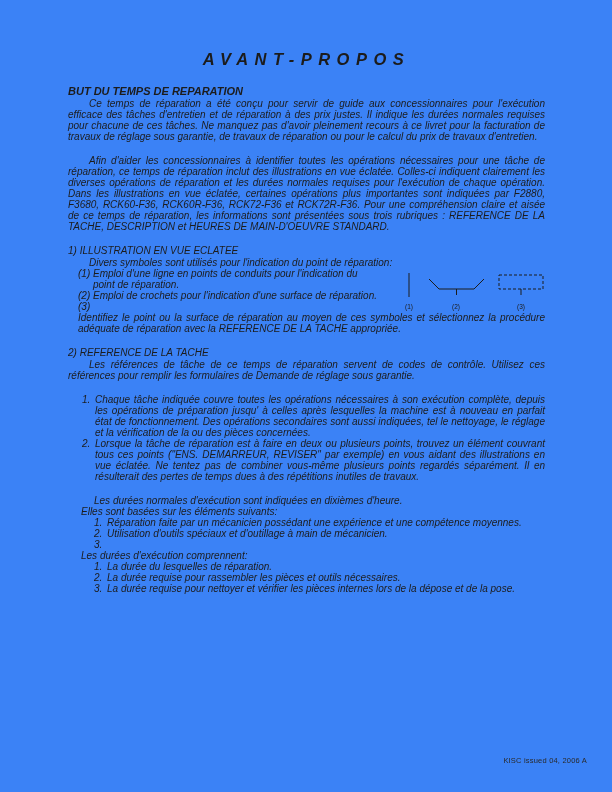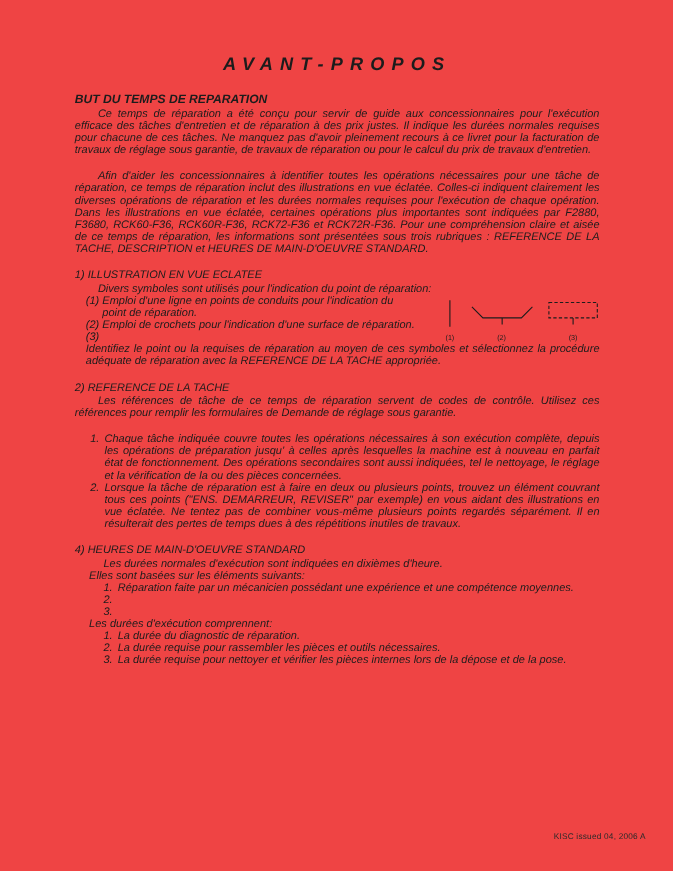--- a/index.html
+++ b/index.html
@@ -5,21 +5,21 @@
   html,body { margin:0; padding:0; }
   body {
     width:612px; height:792px;
     background:#ffffff;
     font-family:"Liberation Sans", sans-serif;
     position:relative;
     overflow:hidden;
   }
   .page {
     position:absolute; inset:0;
-    background:#ef4444;
+    background:#3b82f6;
     color:#1c1c1c;
   }
   .content {
     position:absolute;
     left:68px; top:50px;
     width:477px;
     font-style:italic;
   }
   .doc-title {
     text-align:center;
@@ -160,60 +160,60 @@
             <text class="fig-label" x="56" y="39" text-anchor="middle">(2)</text>
           </g>
           <g>
             <rect x="99" y="5" width="44" height="14" fill="none" stroke="#1c1c1c" stroke-width="1" stroke-dasharray="3,2"></rect>
             <line x1="121" y1="19" x2="121" y2="25" stroke="#1c1c1c" stroke-width="1"></line>
             <text class="fig-label" x="121" y="39" text-anchor="middle">(3)</text>
           </g>
         </svg>
       </div>
 
-      <p class="outro-par">Identifiez le point ou la requises de réparation au moyen de ces symboles et sélectionnez la procédure adéquate de réparation avec la REFERENCE DE LA TACHE appropriée.</p>
+      <p class="outro-par">Identifiez le point ou la surface de réparation au moyen de ces symboles et sélectionnez la procédure adéquate de réparation avec la REFERENCE DE LA TACHE appropriée.</p>
     </div>
 
     <div class="section">
       <div class="num-heading">2) REFERENCE DE LA TACHE</div>
       <p class="body-par indent-first">Les références de tâche de ce temps de réparation servent de codes de contrôle. Utilisez ces références pour remplir les formulaires de Demande de réglage sous garantie.</p>
     </div>
 
     <div class="section">
       <div class="desc-item">
         <span class="num">1.</span>
         <span class="txt">Chaque tâche indiquée couvre toutes les opérations nécessaires à son exécution complète, depuis les opérations de préparation jusqu' à celles après lesquelles la machine est à nouveau en parfait état de fonctionnement. Des opérations secondaires sont aussi indiquées, tel le nettoyage, le réglage et la vérification de la ou des pièces concernées.</span>
       </div>
       <div class="desc-item">
         <span class="num">2.</span>
         <span class="txt">Lorsque la tâche de réparation est à faire en deux ou plusieurs points, trouvez un élément couvrant tous ces points ("ENS. DEMARREUR, REVISER" par exemple) en vous aidant des illustrations en vue éclatée. Ne tentez pas de combiner vous-même plusieurs points regardés séparément. Il en résulterait des pertes de temps dues à des répétitions inutiles de travaux.</span>
       </div>
     </div>
 
     <div class="section">
-      <div class="num-heading">4) HEURES DE MAIN-D'OEUVRE STANDARD</div>
       <p class="h-line pad-lg">Les durées normales d'exécution sont indiquées en dixièmes d'heure.</p>
       <p class="h-line pad-sm">Elles sont basées sur les éléments suivants:</p>
 
       <div class="h-item">
         <span class="num">1.</span>
         <span class="txt">Réparation faite par un mécanicien possédant une expérience et une compétence moyennes.</span>
       </div>
       <div class="h-item">
         <span class="num">2.</span>
+        <span class="txt">Utilisation d'outils spéciaux et d'outillage à main de mécanicien.</span>
       </div>
       <div class="h-item">
         <span class="num">3.</span>
       </div>
 
       <p class="h-line pad-sm">Les durées d'exécution comprennent:</p>
 
       <div class="h-item">
         <span class="num">1.</span>
-        <span class="txt">La durée du diagnostic de réparation.</span>
+        <span class="txt">La durée du lesquelles de réparation.</span>
       </div>
       <div class="h-item">
         <span class="num">2.</span>
         <span class="txt">La durée requise pour rassembler les pièces et outils nécessaires.</span>
       </div>
       <div class="h-item">
         <span class="num">3.</span>
         <span class="txt">La durée requise pour nettoyer et vérifier les pièces internes lors de la dépose et de la pose.</span>
       </div>
     </div>

